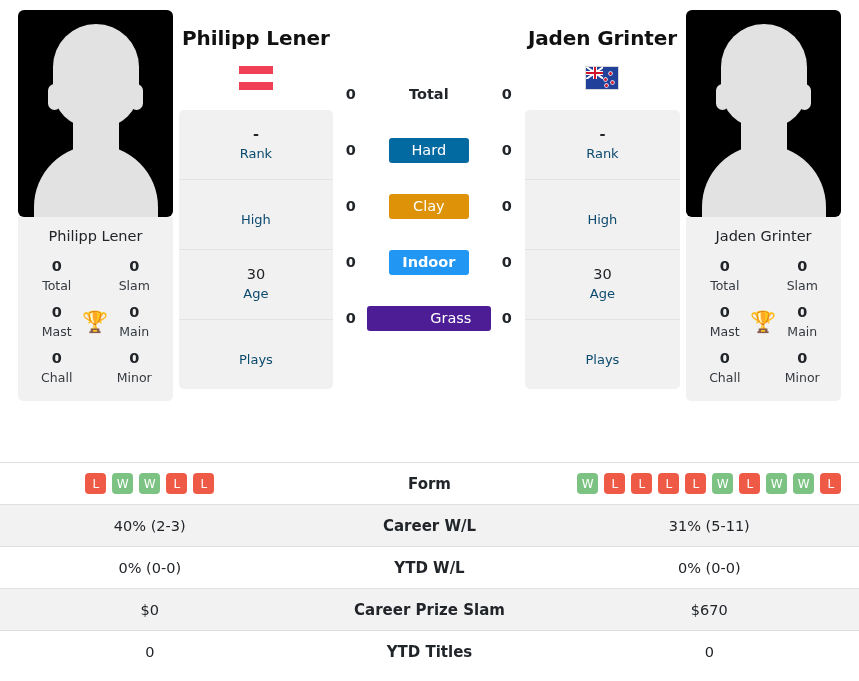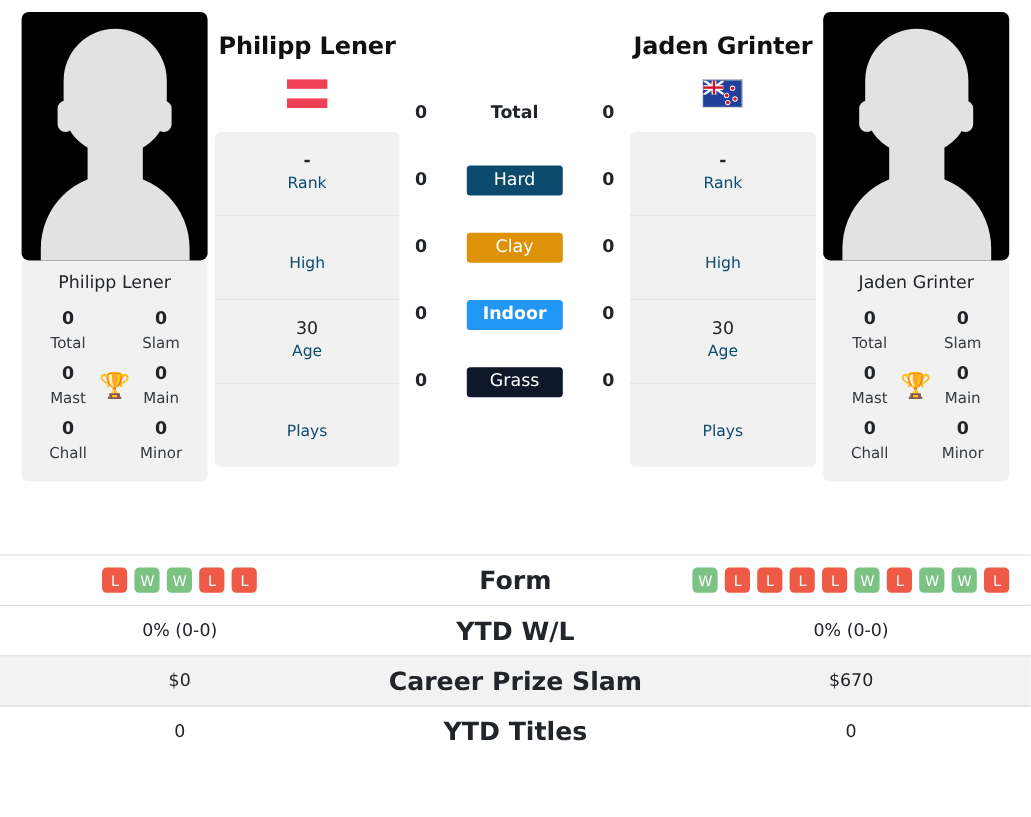--- a/index.html
+++ b/index.html
@@ -268,21 +268,21 @@
   .cmp-table td {
     padding: 0;
     height: 41px;
     vertical-align: middle;
     text-align: center;
     font-size: 14.5px;
     color: #212529;
   }
   .cmp-table td.mid {
     font-weight: bold;
-    font-size: 21px;
+    font-size: 15px;
     width: 260px;
   }
   .form-cell {
     display: flex;
     justify-content: center;
     gap: 6px;
     flex-wrap: nowrap;
   }
   .fb {
     width: 21px;
@@ -371,36 +371,36 @@
   </div>
 
   <div class="surfaces">
     <div class="surf-row">
       <div class="surf-num">0</div>
       <div class="surf-badge total">Total</div>
       <div class="surf-num">0</div>
     </div>
     <div class="surf-row">
       <div class="surf-num">0</div>
-      <div class="surf-badge" id="badge-hard" style="background: #0c4a6e;">Hard</div>
+      <div class="surf-badge" id="badge-hard" style="background: #0369a1;">Hard</div>
       <div class="surf-num">0</div>
     </div>
     <div class="surf-row">
       <div class="surf-num">0</div>
       <div class="surf-badge" id="badge-clay" style="background: rgb(221, 146, 7);">Clay</div>
       <div class="surf-num">0</div>
     </div>
     <div class="surf-row">
       <div class="surf-num">0</div>
       <div class="surf-badge" id="badge-indoor" style="background: rgb(33, 150, 243); font-weight: bold;">Indoor</div>
       <div class="surf-num">0</div>
     </div>
     <div class="surf-row">
       <div class="surf-num">0</div>
-      <div class="surf-badge" id="badge-grass" style="background: #0f172a;">Grass</div>
+      <div class="surf-badge" id="badge-grass" style="background: #4c1d95; padding-left: 44px;">Grass</div>
       <div class="surf-num">0</div>
     </div>
   </div>
 
   <div class="name-col">
     <div class="player-name right">Jaden Grinter</div>
     <div class="flag-wrap">
       <div class="flag flag-nz">
         <div class="nz-canton">
           <div class="d1"></div>
@@ -497,20 +497,25 @@
             <div class="fb L">L</div>
             <div class="fb L">L</div>
             <div class="fb L">L</div>
             <div class="fb W">W</div>
             <div class="fb L">L</div>
             <div class="fb W">W</div>
             <div class="fb W">W</div>
             <div class="fb L">L</div>
           </div>
       </td>
+    </tr>
+    <tr class="stripe">
+      <td>40% (2-3)</td>
+      <td class="mid">Career W/L</td>
+      <td>31% (5-11)</td>
     </tr>
     <tr>
       <td>0% (0-0)</td>
       <td class="mid">YTD W/L</td>
       <td>0% (0-0)</td>
     </tr>
     <tr class="stripe">
       <td>$0</td>
       <td class="mid">Career Prize Slam</td>
       <td>$670</td>

